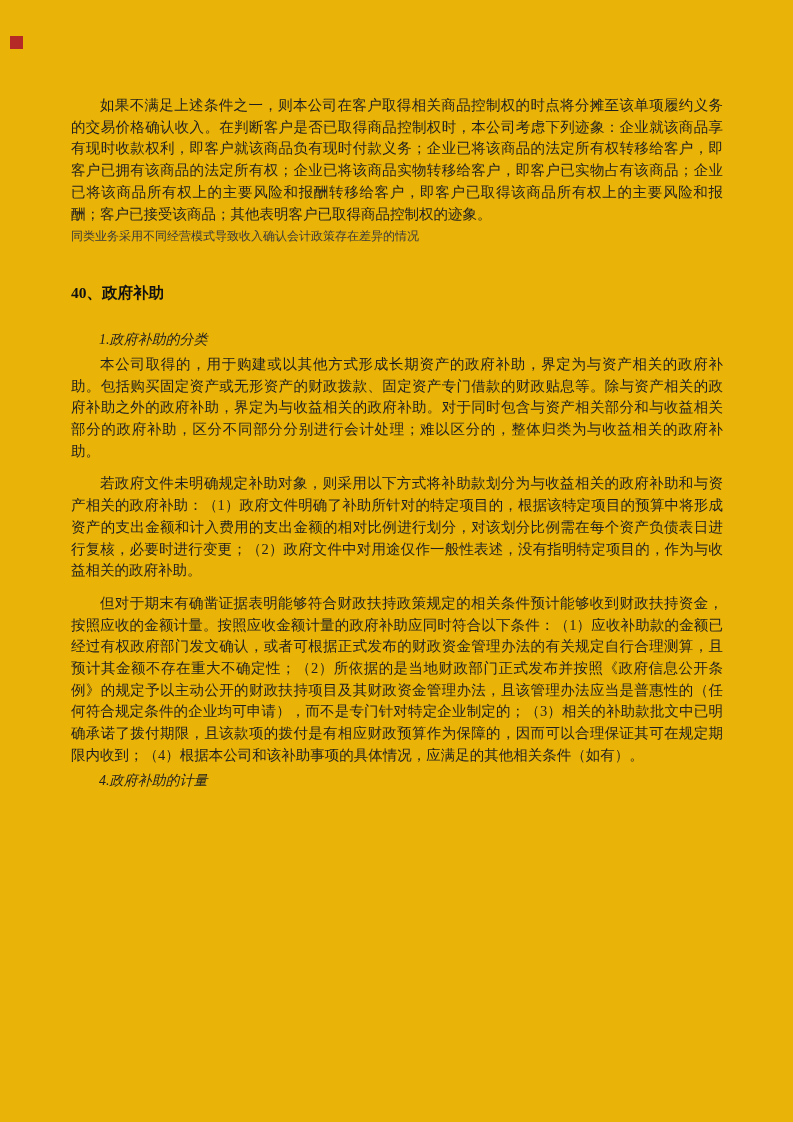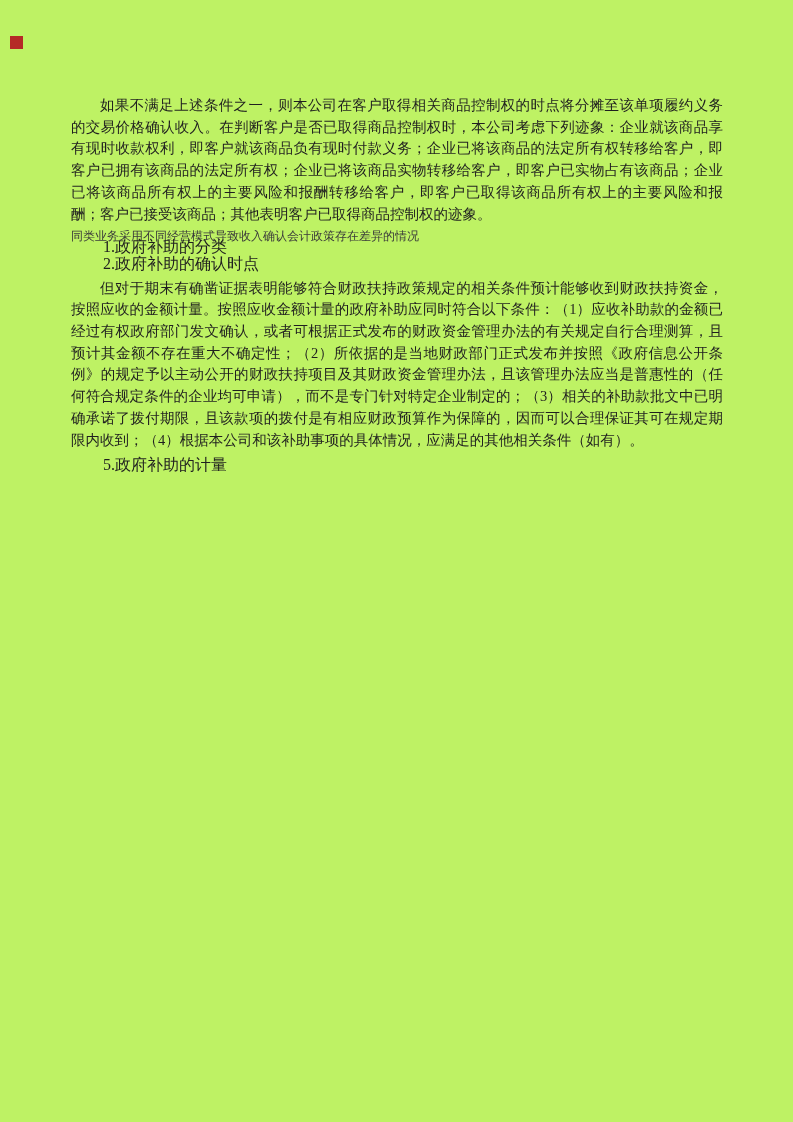--- a/index.html
+++ b/index.html
@@ -1,20 +1,20 @@
 <!DOCTYPE html>
 <html><head>
 <meta charset="utf-8">
 <style>
   html, body { margin: 0; padding: 0; background: #ffffff; }
   .page {
     position: relative;
     width: 793px;
     height: 1122px;
-    background: #bef264;
+    background: #eab308;
     overflow: hidden;
     font-family: "Liberation Serif", "DejaVu Serif", serif;
     color: #1f1f1f;
   }
   .page-marker {
     position: absolute;
     left: 10px;
     top: 36px;
     width: 13px;
     height: 13px;
@@ -40,33 +40,36 @@
     margin: -7px 0 0 0;
   }
   .heading {
     font-size: 15.5px;
     font-weight: bold;
     line-height: 20px;
     margin: 39px 0 34px 0;
     color: #111111;
   }
   .sub {
-    font-size: 16px;
+    font-size: 14px;
     line-height: 21.7px;
     text-indent: 2em;
     margin: -8px 0 3px 0;
+    font-style: italic;
   }
 </style>
 </head>
 <body>
 
 <div class="page">
   <div class="page-marker" style="background: rgb(181, 42, 38);"></div>
 
   <div class="content">
     <p class="para">如果不满足上述条件之一，则本公司在客户取得相关商品控制权的时点将分摊至该单项履约义务的交易价格确认收入。在判断客户是否已取得商品控制权时，本公司考虑下列迹象：企业就该商品享有现时收款权利，即客户就该商品负有现时付款义务；企业已将该商品的法定所有权转移给客户，即客户已拥有该商品的法定所有权；企业已将该商品实物转移给客户，即客户已实物占有该商品；企业已将该商品所有权上的主要风险和报酬转移给客户，即客户已取得该商品所有权上的主要风险和报酬；客户已接受该商品；其他表明客户已取得商品控制权的迹象。</p>
     <p class="note">同类业务采用不同经营模式导致收入确认会计政策存在差异的情况</p>
+    <h2 class="heading">40、政府补助</h2>
     <p class="sub">1.政府补助的分类</p>
-    <p class="sub">2.政府补助的确认时点</p>
+    <p class="para">本公司取得的，用于购建或以其他方式形成长期资产的政府补助，界定为与资产相关的政府补助。包括购买固定资产或无形资产的财政拨款、固定资产专门借款的财政贴息等。除与资产相关的政府补助之外的政府补助，界定为与收益相关的政府补助。对于同时包含与资产相关部分和与收益相关部分的政府补助，区分不同部分分别进行会计处理；难以区分的，整体归类为与收益相关的政府补助。</p>
+    <p class="para">若政府文件未明确规定补助对象，则采用以下方式将补助款划分为与收益相关的政府补助和与资产相关的政府补助：（1）政府文件明确了补助所针对的特定项目的，根据该特定项目的预算中将形成资产的支出金额和计入费用的支出金额的相对比例进行划分，对该划分比例需在每个资产负债表日进行复核，必要时进行变更；（2）政府文件中对用途仅作一般性表述，没有指明特定项目的，作为与收益相关的政府补助。</p>
     <p class="para">但对于期末有确凿证据表明能够符合财政扶持政策规定的相关条件预计能够收到财政扶持资金，按照应收的金额计量。按照应收金额计量的政府补助应同时符合以下条件：（1）应收补助款的金额已经过有权政府部门发文确认，或者可根据正式发布的财政资金管理办法的有关规定自行合理测算，且预计其金额不存在重大不确定性；（2）所依据的是当地财政部门正式发布并按照《政府信息公开条例》的规定予以主动公开的财政扶持项目及其财政资金管理办法，且该管理办法应当是普惠性的（任何符合规定条件的企业均可申请），而不是专门针对特定企业制定的；（3）相关的补助款批文中已明确承诺了拨付期限，且该款项的拨付是有相应财政预算作为保障的，因而可以合理保证其可在规定期限内收到；（4）根据本公司和该补助事项的具体情况，应满足的其他相关条件（如有）。</p>
-    <p class="sub">5.政府补助的计量</p>
+    <p class="sub">4.政府补助的计量</p>
   </div>
 </div>
 
 </body></html>

